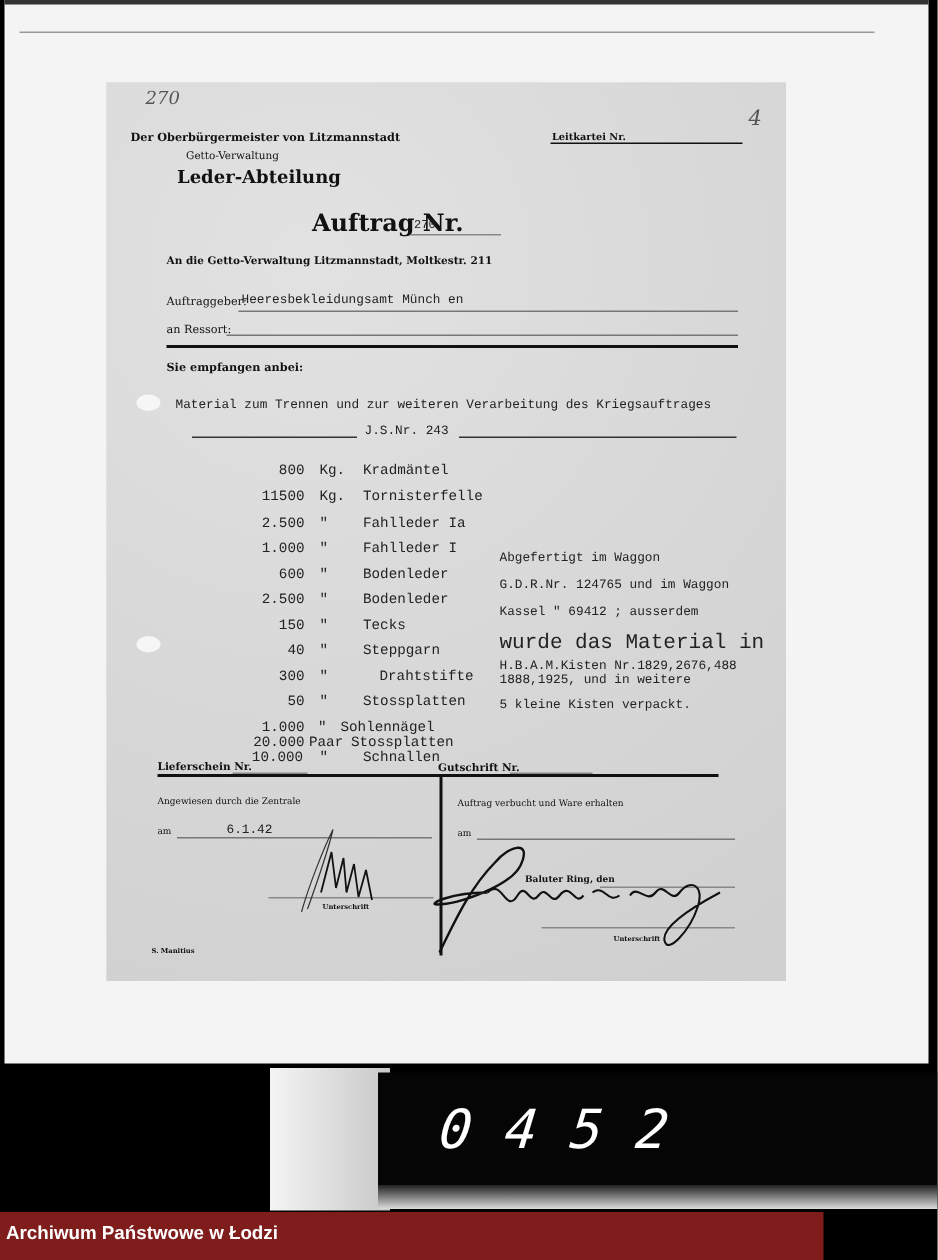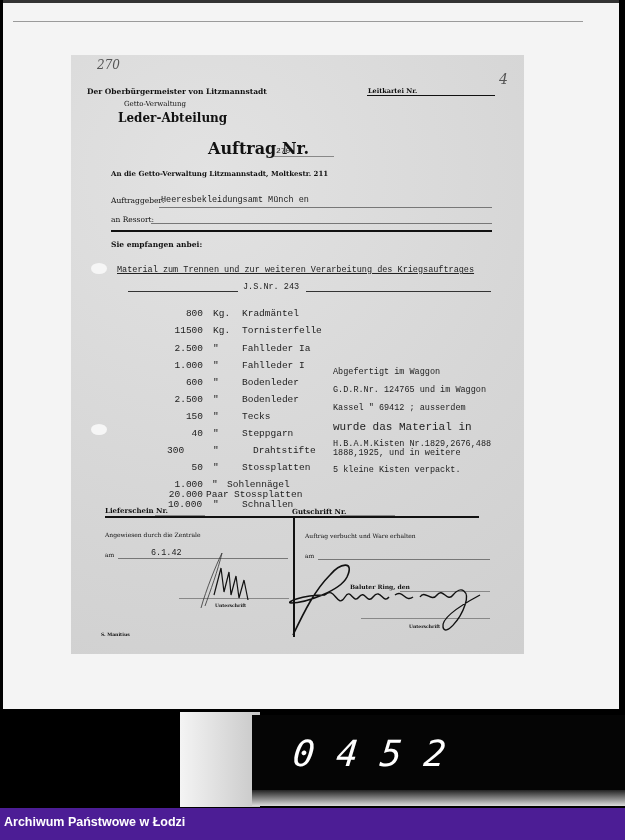--- a/index.html
+++ b/index.html
@@ -14,21 +14,21 @@
   .blk{position:absolute;font-family:"DejaVu Serif",serif;font-weight:bold;color:#111;white-space:nowrap;}
   .type{position:absolute;font-family:"Liberation Mono",monospace;color:#222;white-space:nowrap;font-size:9.5px;}
   .line{position:absolute;height:1px;background:#444;}
   .thick{position:absolute;height:2px;background:#111;}
   .vline{position:absolute;width:2px;background:#111;}
   .sig{position:absolute;}
   .film{position:absolute;left:252px;top:715px;width:373px;height:90px;background:#050505;}
   .film-shadow{position:absolute;left:180px;top:712px;width:80px;height:95px;background:linear-gradient(90deg,#f4f4f4,#c8c8c8);}
   .film-bottom{position:absolute;left:252px;top:790px;width:373px;height:16px;background:linear-gradient(180deg,#222,#ddd);}
   .counter{position:absolute;left:293px;top:733px;font-family:"DejaVu Sans Mono",monospace;font-size:36px;color:#fff;letter-spacing:22px;font-style:italic;transform:skewX(-6deg);font-weight:200;}
-  .footer{position:absolute;left:0;top:808px;width:625px;height:32px;background:#4c1d95;text-align:center;}
+  .footer{position:absolute;left:0;top:808px;width:549px;height:32px;background:#7f1d1d;text-align:center;}
   .footer span{position:absolute;left:4px;top:7px;color:#fff;font-family:"Liberation Sans",sans-serif;font-weight:bold;font-size:12.5px;}
 </style>
 </head>
 <body>
 
 <div class="frame">
   <div class="frame-line"></div>
 </div>
 
 <div class="paper">
@@ -54,21 +54,21 @@
   <div class="blk" style="left:40px;top:141px;font-size:7.5px;font-weight:normal">Auftraggeber:</div>
   <div class="type" style="left:90px;top:140px;font-size:8.5px">Heeresbekleidungsamt Münch en</div>
   <div class="line" style="left:88px;top:152px;width:333px;background:#777"></div>
 
   <div class="blk" style="left:40px;top:160px;font-size:7.5px;font-weight:normal">an Ressort:</div>
   <div class="line" style="left:80px;top:168px;width:341px;background:#777"></div>
   <div class="thick" style="left:40px;top:175px;width:381px"></div>
 
   <div class="blk" style="left:40px;top:185px;font-size:7.5px;font-weight:bold">Sie empfangen anbei:</div>
 
-  <div class="type" style="left:46px;top:210px;font-size:8.5px;text-decoration:underline">Material zum Trennen und zur weiteren Verarbeitung des Kriegsauftrages</div>
+  <div class="type" style="left:46px;top:210px;font-size:8.5px;">Material zum Trennen und zur weiteren Verarbeitung des Kriegsauftrages</div>
   <div class="line" style="left:57px;top:236px;width:110px;background:#333"></div>
   <div class="type" style="left:172px;top:227px;font-size:8.5px">J.S.Nr. 243</div>
   <div class="line" style="left:235px;top:236px;width:185px;background:#333"></div>
 
   <div>
     <div>
       <span class="type" style="left:102px;top:253px;text-align:right;width:30px">800</span>
       <span class="type" style="left:142px;top:253px">Kg.</span>
       <span class="type" style="left:171px;top:253px">Kradmäntel</span>
     </div>
@@ -101,21 +101,21 @@
       <span class="type" style="left:96px;top:356px;text-align:right;width:36px">150</span>
       <span class="type" style="left:142px;top:356px">"</span>
       <span class="type" style="left:171px;top:356px">Tecks</span>
     </div>
     <div>
       <span class="type" style="left:96px;top:373px;text-align:right;width:36px">40</span>
       <span class="type" style="left:142px;top:373px">"</span>
       <span class="type" style="left:171px;top:373px">Steppgarn</span>
     </div>
     <div>
-      <span class="type" style="left:96px;top:390px;width:36px">300</span>
+      <span class="type" style="left:96px;top:390px;text-align:right;width:36px">300</span>
       <span class="type" style="left:142px;top:390px">"</span>
       <span class="type" style="left:182px;top:390px">Drahtstifte</span>
     </div>
     <div>
       <span class="type" style="left:96px;top:407px;text-align:right;width:36px">50</span>
       <span class="type" style="left:142px;top:407px">"</span>
       <span class="type" style="left:171px;top:407px">Stossplatten</span>
     </div>
     <div>
       <span class="type" style="left:96px;top:424px;text-align:right;width:36px">1.000</span>
@@ -131,21 +131,21 @@
       <span class="type" style="left:96px;top:444px;text-align:center;width:36px">10.000</span>
       <span class="type" style="left:142px;top:444px">"</span>
       <span class="type" style="left:171px;top:444px">Schnallen</span>
     </div>
   </div>
 
   <div>
     <span class="type" style="left:262px;top:312px;font-size:8.5px">Abgefertigt im Waggon</span>
     <span class="type" style="left:262px;top:330px;font-size:8.5px">G.D.R.Nr. 124765 und im Waggon</span>
     <span class="type" style="left:262px;top:348px;font-size:8.5px">Kassel "   69412 ; ausserdem</span>
-    <span class="type" style="left:262px;top:366px;font-size:11px">wurde das Material in</span>
+    <span class="type" style="left:262px;top:366px;font-size:14px">wurde das Material in</span>
     <span class="type" style="left:262px;top:384px;font-size:8.5px">H.B.A.M.Kisten Nr.1829,2676,488</span>
     <span class="type" style="left:262px;top:393px;font-size:8.5px">1888,1925, und in weitere</span>
     <span class="type" style="left:262px;top:410px;font-size:8.5px">5 kleine Kisten verpackt.</span>
   </div>
 
   <div class="blk" style="left:34px;top:451px;font-size:7px">Lieferschein Nr.</div>
   <div class="line" style="left:84px;top:460px;width:50px;background:#888"></div>
   <div class="blk" style="left:221px;top:452px;font-size:7px">Gutschrift Nr.</div>
   <div class="line" style="left:269px;top:460px;width:55px;background:#888"></div>
   <div class="thick" style="left:34px;top:461px;width:374px;height:1.5px"></div>

